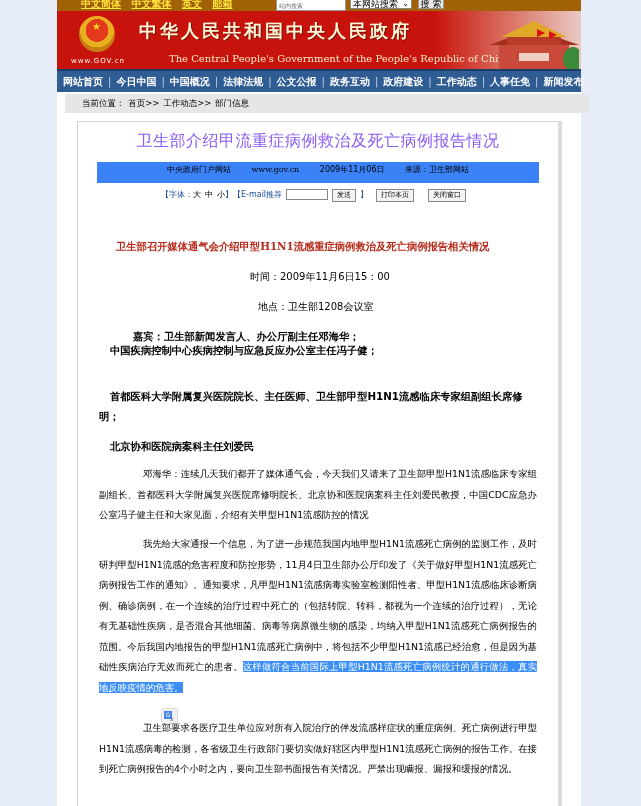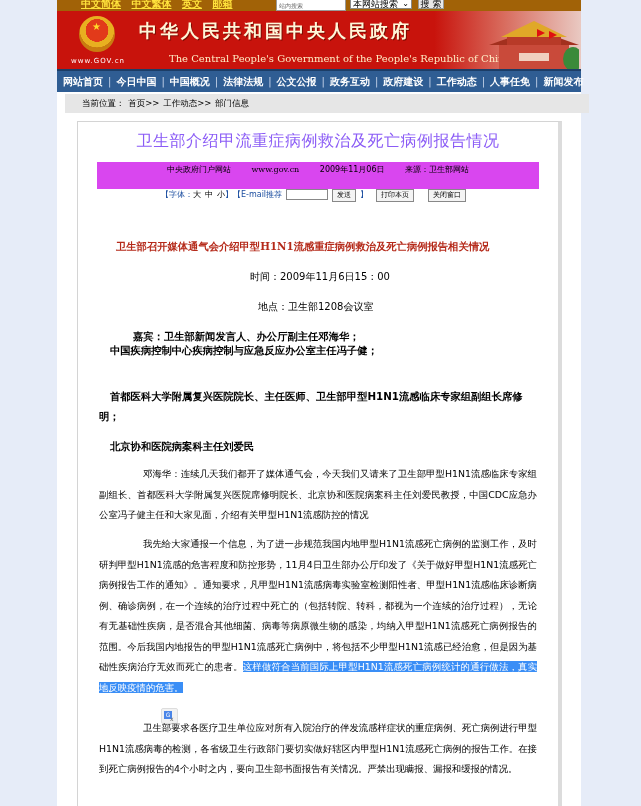--- a/index.html
+++ b/index.html
@@ -77,22 +77,22 @@
   
   .article {
     position: absolute; left: 20px; top: 121px; width: 480px; height: 700px;
     background: #fff; border: 1px solid #d4d4d4; border-right: 4px solid #dcdcdc;
   }
   .a-title {
     position: absolute; left: 0; top: 9px; width: 100%; text-align: center;
     font-family: "DejaVu Serif", serif; color: #8b5cf6; font-size: 16px; letter-spacing: 0.5px;
   }
   .meta {
-    position: absolute; left: 20px; top: 162px; width: 442px; height: 27px;
-    background: #d946ef; font-size: 8px; line-height: 15px; text-align: center;
+    position: absolute; left: 20px; top: 162px; width: 442px; height: 21px;
+    background: #3b82f6; font-size: 8px; line-height: 15px; text-align: center;
   }
   .meta span { margin: 0 9px; }
   .tools {
     position: absolute; left: 0; top: 188px; width: 100%; height: 14px;
     font-size: 8px; line-height: 14px;
   }
   .tools .blue { color: #1c4ea0; }
   .tools .t { position: absolute; top: 0; white-space: nowrap; }
   .btn {
     position: absolute; top: 1px; height: 11px; border: 1px solid #888; background: #f4f4f4;

